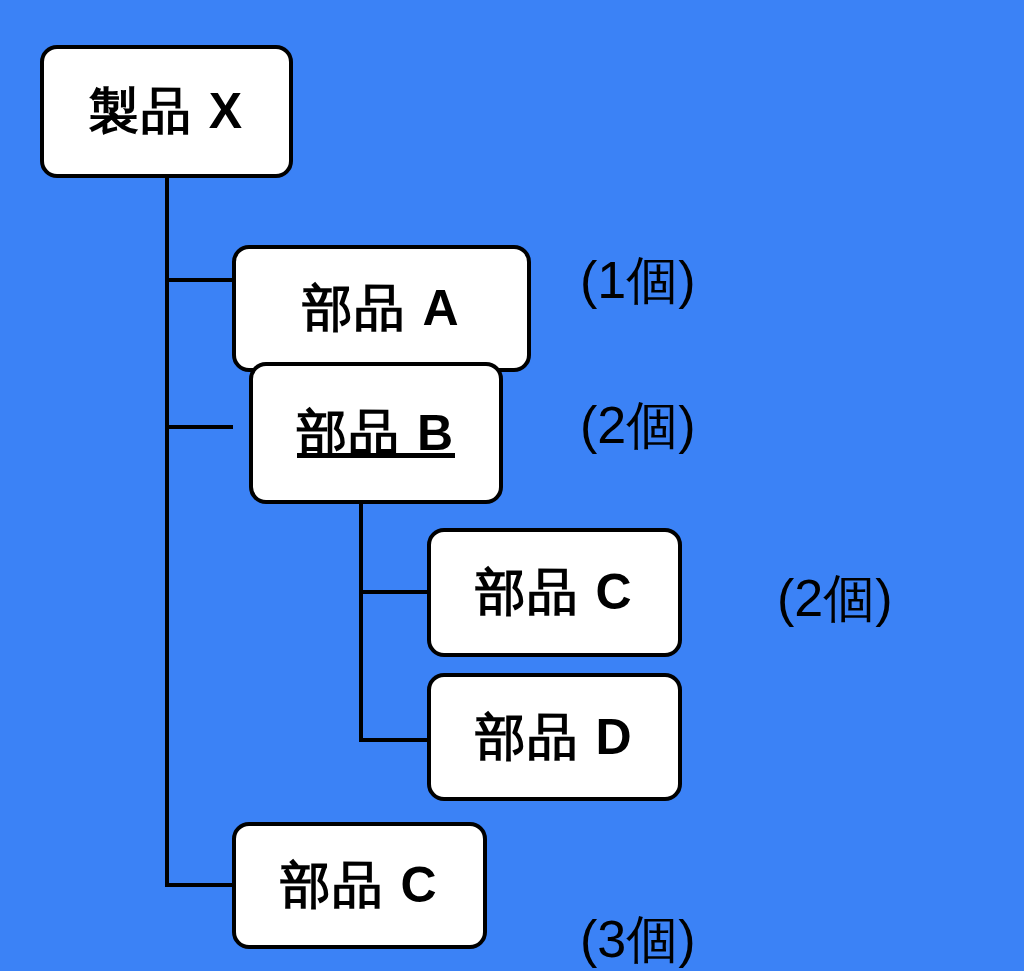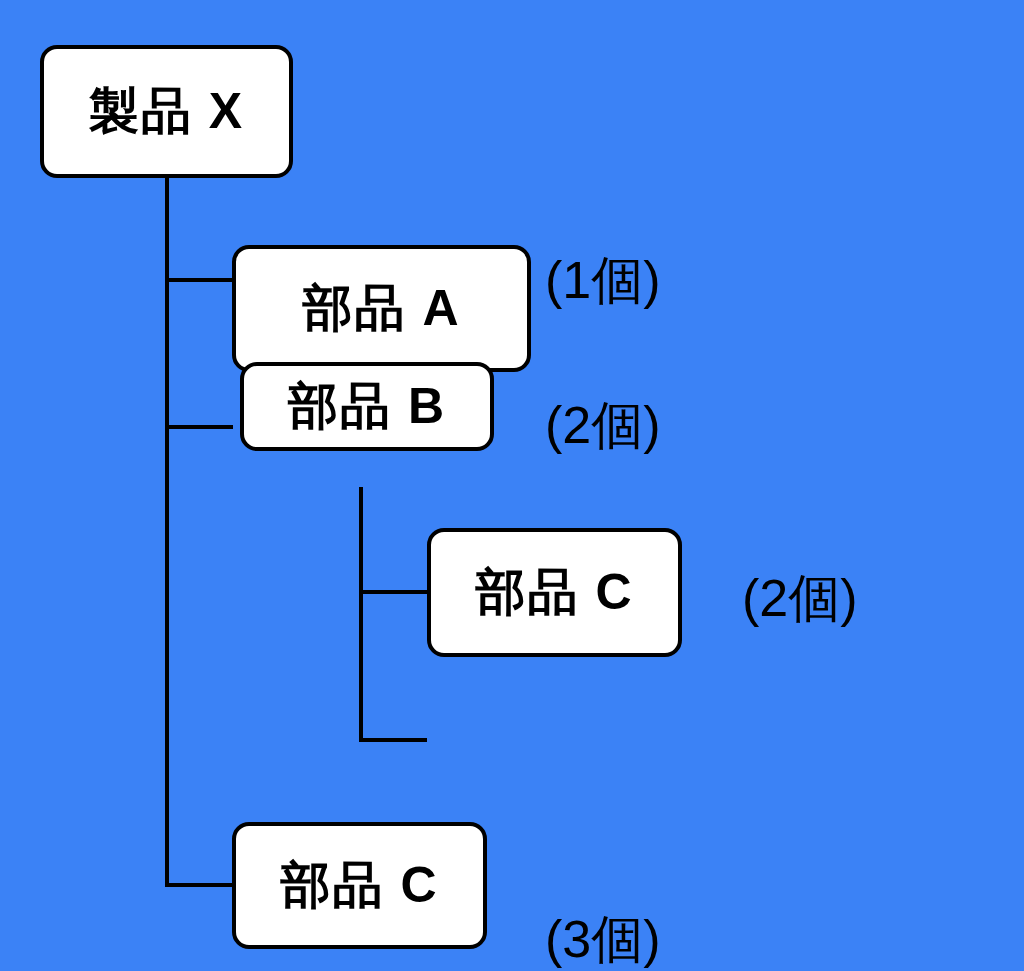--- a/index.html
+++ b/index.html
@@ -32,30 +32,31 @@
     z-index: 2;
   }
   .qty {
     position: absolute;
     display: flex;
     align-items: center;
     font-weight: 400;
     font-size: 52px;
     white-space: nowrap;
     z-index: 2;
+    margin-left: 35px;
   }
   .line {
     position: absolute;
     background: #000000;
     z-index: 1;
   }
   
   .n-product   { left: 40px;  top: 45px;  width: 253px; height: 133px; }
   .n-part-a    { left: 232px; top: 217px; width: 299px; height: 127px; margin-top: 28px; }
-  .n-part-b    { left: 240px; top: 362px; width: 254px; height: 89px; }
+  .n-part-b    { left: 249px; top: 362px; width: 254px; height: 142px; text-decoration: underline; }
   .n-part-c2   { left: 427px; top: 528px; width: 255px; height: 129px; }
   .n-part-d    { left: 427px; top: 673px; width: 255px; height: 128px; }
   .n-part-c3   { left: 232px; top: 822px; width: 255px; height: 127px; }
   
   .q-a  { left: 545px; top: 217px; height: 127px; }
   .q-b  { left: 545px; top: 362px; height: 127px; }
   .q-c2 { left: 742px; top: 534px; height: 129px; }
   .q-d  { left: 742px; top: 679px; height: 128px; }
   .q-c3 { left: 545px; top: 876px; height: 127px; }
   
@@ -89,20 +90,23 @@
   </div>
 
   <div class="node n-part-b">
     <span>部品 B</span>
   </div>
 
   <div class="node n-part-c2">
     <span>部品 C</span>
   </div>
 
+  <div class="node n-part-d">
+    <span>部品 D</span>
+  </div>
 
   <div class="node n-part-c3">
     <span>部品 C</span>
   </div>
 
   <div class="qty q-a">(1個)</div>
   <div class="qty q-b">(2個)</div>
   <div class="qty q-c2">(2個)</div>
   <div class="qty q-c3">(3個)</div>
 

